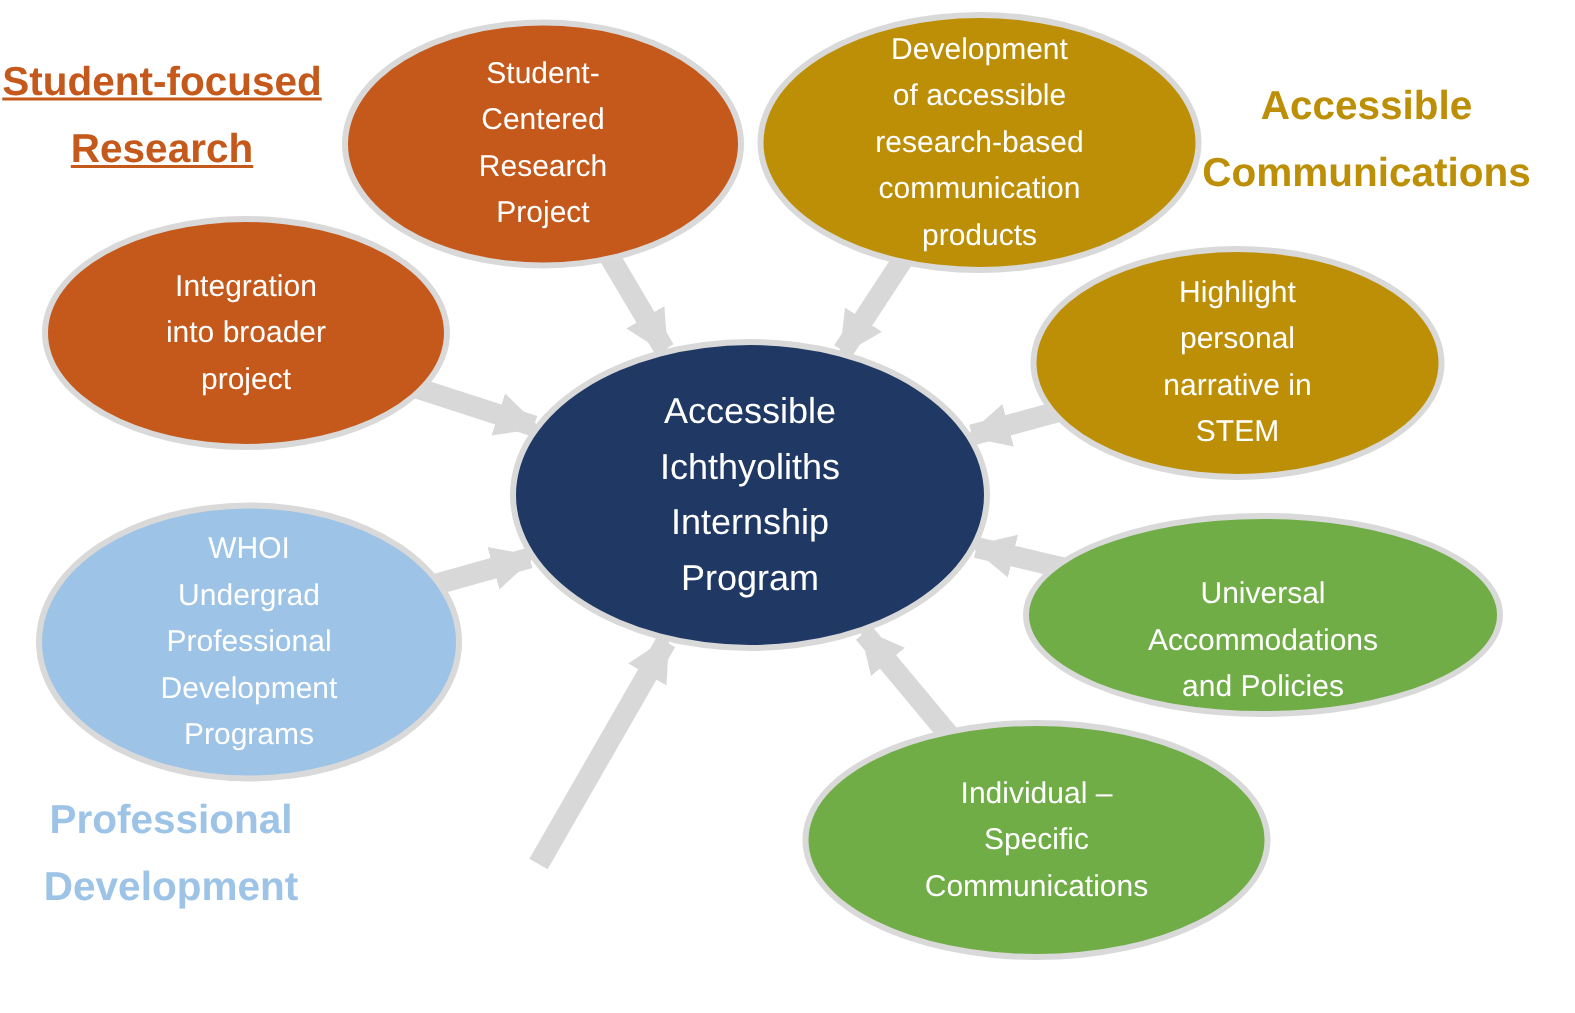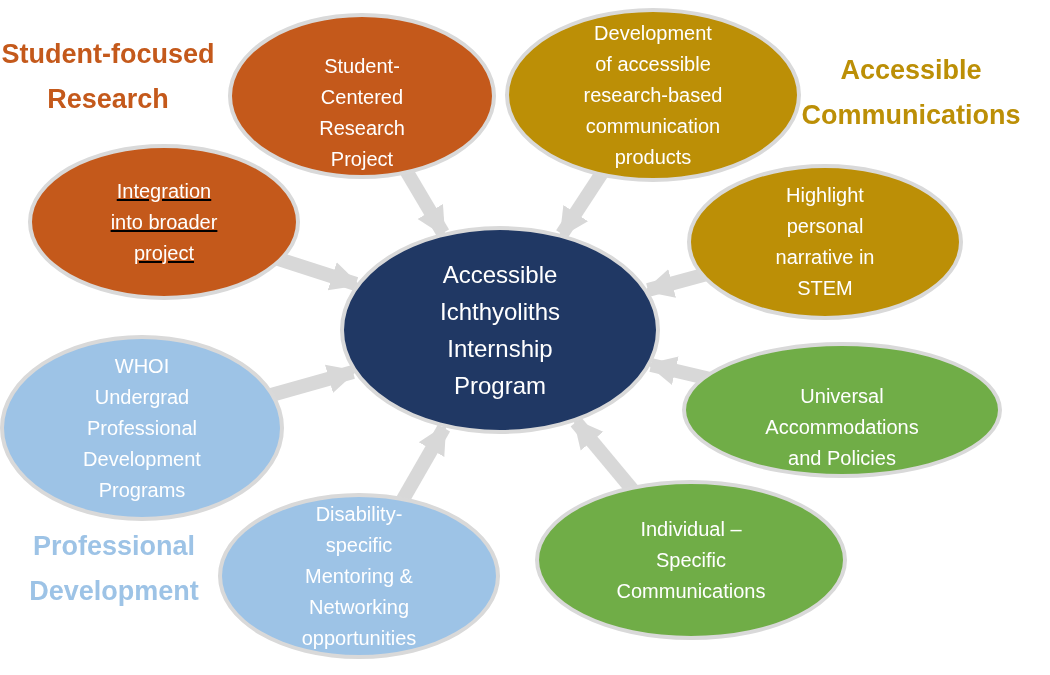--- a/index.html
+++ b/index.html
@@ -51,39 +51,39 @@
     font-size: 24px;
     line-height: 37px;
   }
   .fill-navy      { background: var(--color-navy, #203864); }
   .fill-orange    { background: var(--color-orange, #C4591B); }
   .fill-gold      { background: var(--color-gold, #BC8F06); }
   .fill-green     { background: var(--color-green, #70AD47); }
   .fill-lightblue { background: var(--color-light-blue, #9DC3E6); }
 
   .node-center      { left: 340px; top: 226px; width: 320px; height: 208px; }
-  .node-student     { left: 228px; top: 13px;  width: 268px; height: 166px; align-items: flex-end; }
-  .node-integration { left: 28px;  top: 144px; width: 272px; height: 156px; text-decoration: underline; }
+  .node-student     { left: 228px; top: 13px;  width: 268px; height: 166px; }
+  .node-integration { left: 28px;  top: 144px; width: 272px; height: 156px; }
   .node-development { left: 505px; top: 8px;   width: 296px; height: 174px; }
   .node-highlight   { left: 687px; top: 164px; width: 276px; height: 156px; justify-content: center; }
   .node-universal   { left: 682px; top: 342px; width: 320px; height: 136px; align-items: flex-end; }
   .node-individual  { left: 535px; top: 480px; width: 312px; height: 160px; }
   .node-mentoring   { left: 218px; top: 493px; width: 282px; height: 166px; }
-  .node-whoi        { left: 0;  top: 335px; width: 284px; height: 186px; }
+  .node-whoi        { left: 24px;  top: 335px; width: 284px; height: 186px; }
 
   .category {
     position: absolute;
     z-index: 3;
     text-align: center;
     font-weight: bold;
     font-size: 27px;
     line-height: 45px;
     white-space: pre-line;
   }
-  .cat-orange    { color: var(--color-orange, #C4591B); }
+  .cat-orange    { color: var(--color-orange, #C4591B); text-decoration: underline; }
   .cat-gold      { color: var(--color-gold, #BC8F06); }
   .cat-green     { color: var(--color-green, #70AD47); }
   .cat-lightblue { color: var(--color-light-blue, #9DC3E6); }
 
   .cat-student      { left: 0px;   top: 32px;  width: 216px; }
   .cat-comms        { left: 795px; top: 48px;  width: 232px; }
   .cat-disability   { left: 856px; top: 500px; width: 194px; }
   .cat-professional { left: 0px;   top: 524px; width: 228px; }
 </style>
 </head>
@@ -147,27 +147,20 @@
 Accommodations
 and Policies</span>
   </div>
 
   <div class="node node-individual fill-green">
     <span class="node-label">Individual –
 Specific
 Communications</span>
   </div>
 
-  <div class="node node-mentoring fill-lightblue">
-    <span class="node-label">Disability-
-specific
-Mentoring &amp;
-Networking
-opportunities</span>
-  </div>
 
   <div class="node node-whoi fill-lightblue">
     <span class="node-label">WHOI
 Undergrad
 Professional
 Development
 Programs</span>
   </div>
 
   <div class="category cat-student cat-orange">Student-focused

